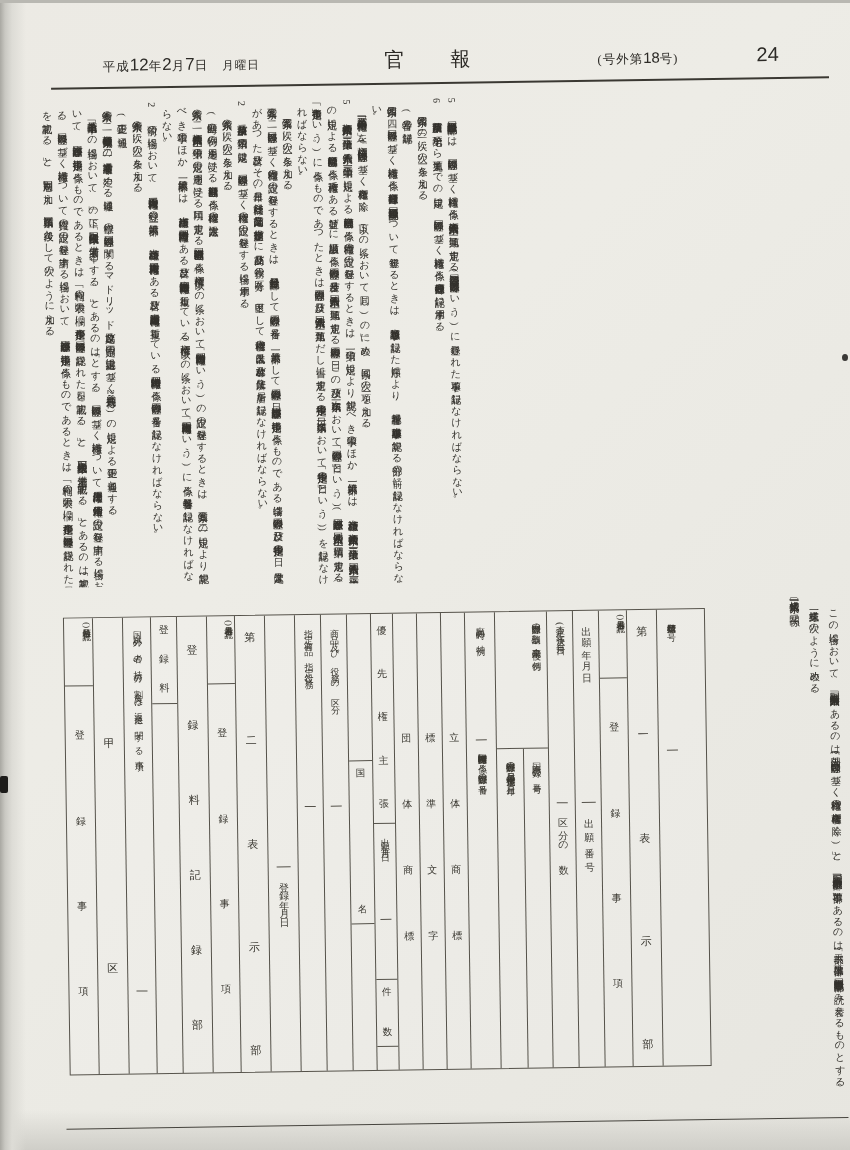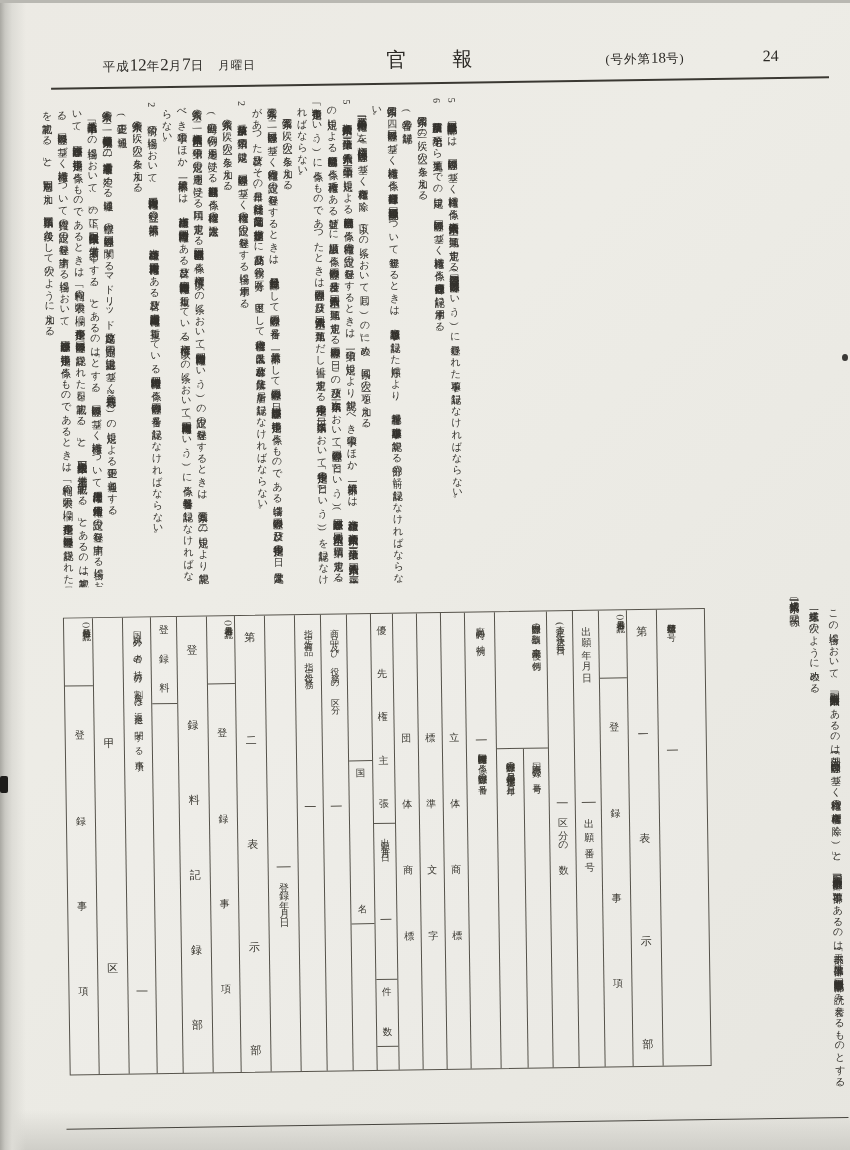--- a/index.html
+++ b/index.html
@@ -26,26 +26,26 @@
   
   .masthead{
     margin:46px 14px 0 58px;
     padding:0 4px 9px 0;
     border-bottom:2px solid #3a3832;
     display:flex; align-items:baseline;
     font-size:12.5px; letter-spacing:1px;
     white-space:nowrap;
   }
   .m-date{margin-left:52px;}
-  .num{font-family:Liberation Serif, serif;font-size:17px;letter-spacing:0;}
+  .num{font-family:Liberation Sans, sans-serif;font-size:17px;letter-spacing:0;}
   .n15{font-size:15px;}
   .m-week{margin-left:14px;font-size:11.5px;}
   .m-title{flex:1;text-align:center;font-size:20px;letter-spacing:2px;}
   .m-issue{margin-right:78px;font-size:12.5px;}
-  .m-page{font-size:16px;margin-right:46px;}
+  .m-page{font-size:20px;margin-right:46px;}
   
   .bodytext{
     margin:14px 30px 0 46px;
     height:484px;
     writing-mode:vertical-rl;
     text-orientation:mixed;
     font-size:10px;
     line-height:15px;
     letter-spacing:0.4px;
     overflow:hidden;

